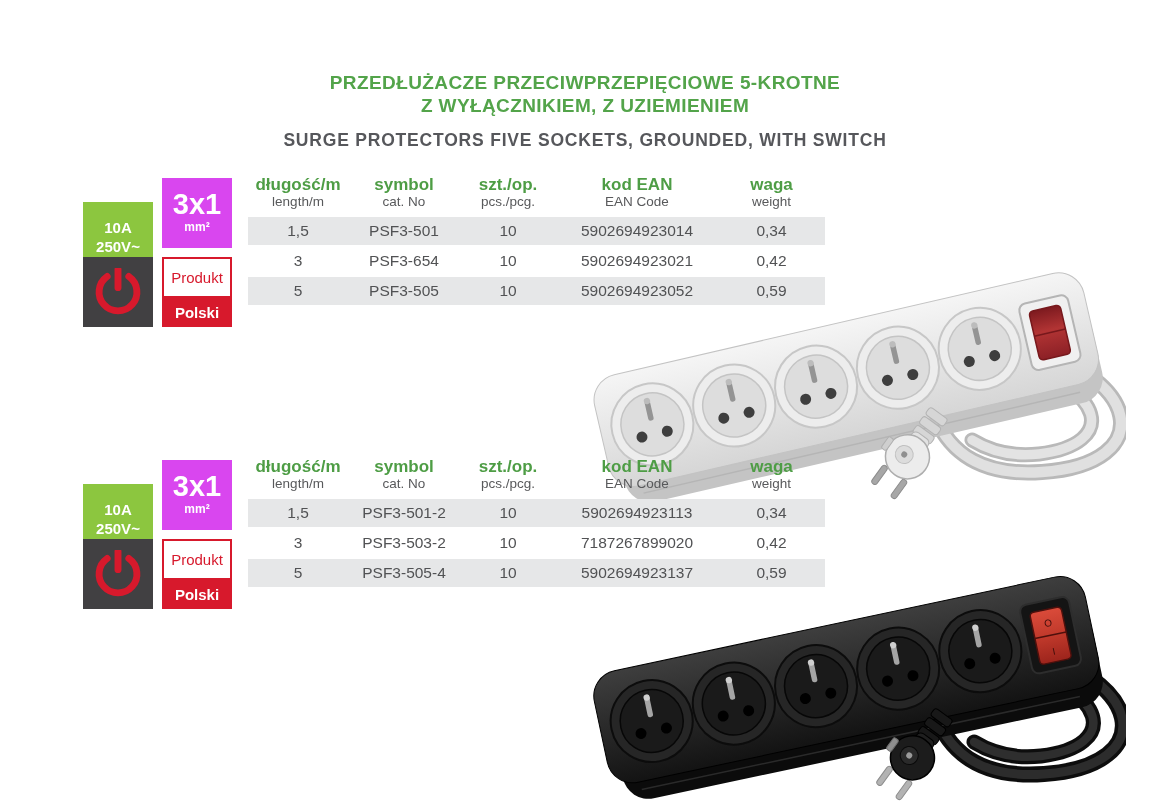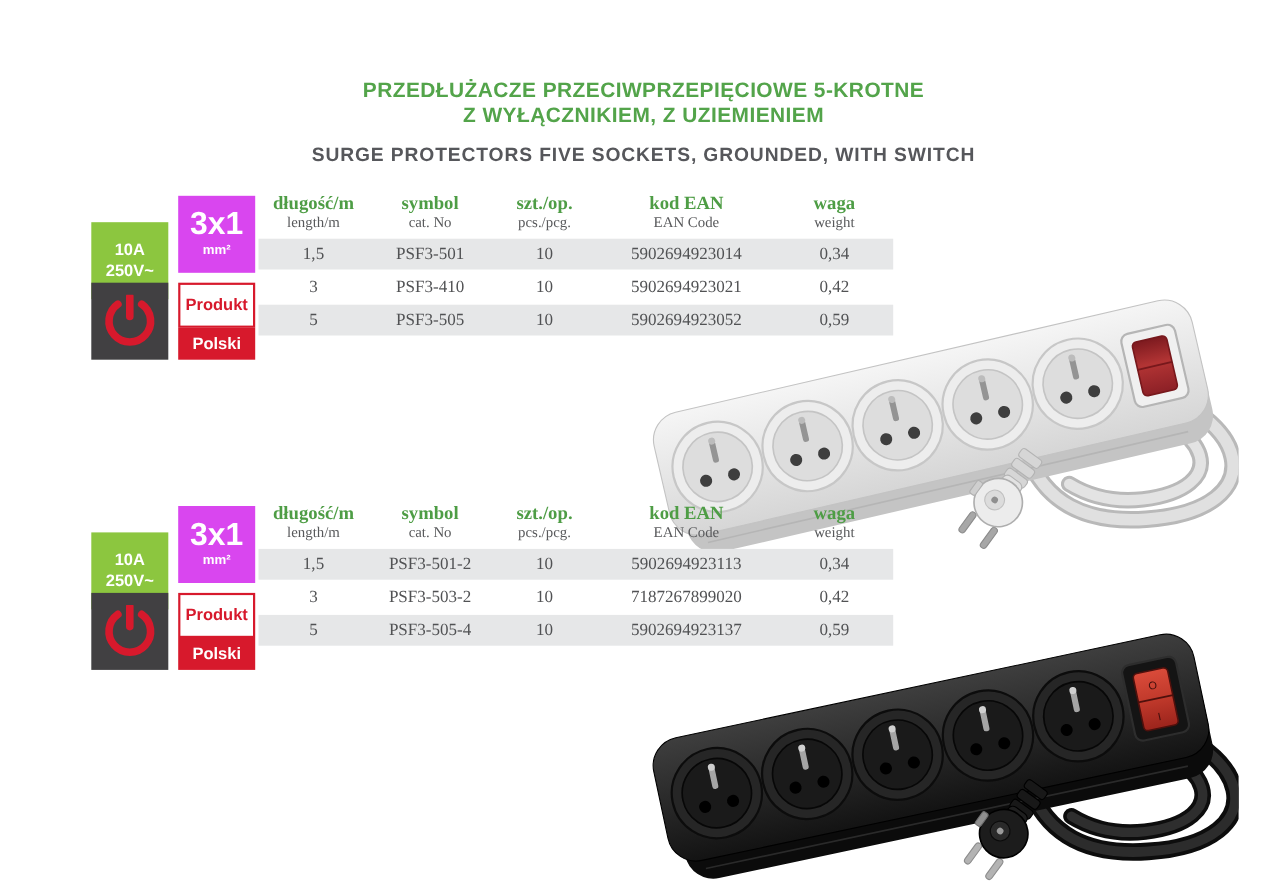--- a/index.html
+++ b/index.html
@@ -25,25 +25,25 @@
   .badge{position:absolute;width:70px;height:70px;box-sizing:border-box;}
   .badge-rating{left:0;top:0;background:#8CC63F;color:#fff;display:flex;flex-direction:column;
     align-items:center;justify-content:center;font-weight:bold;font-size:15px;line-height:19px;margin-top:24px;}
   .badge-wire{left:79px;top:0;background:#d946ef;color:#fff;display:flex;flex-direction:column;
     align-items:center;justify-content:center;font-weight:bold;}
   .wire-main{font-size:29px;line-height:29px;}
   .wire-sub{font-size:12px;line-height:17px;}
   .badge-power{left:0;top:79px;background:#414042;display:flex;align-items:center;justify-content:center;}
   .badge-origin{left:79px;top:79px;display:flex;flex-direction:column;}
   .origin-top{flex:0 0 41px;background:#fff;border:2.5px solid #D7192C;color:#D7192C;
-    display:flex;align-items:center;justify-content:center;font-weight:bold;font-size:15px;box-sizing:border-box;}
+    display:flex;align-items:center;justify-content:center;font-weight:normal;font-size:15px;box-sizing:border-box;}
   .origin-bottom{flex:1;background:#D7192C;color:#fff;display:flex;align-items:center;
     justify-content:center;font-weight:bold;font-size:15px;}
   
-  .spec-table{position:absolute;left:235px;top:0;width:577px;font-family:Liberation Serif, serif;}
+  .spec-table{position:absolute;left:248px;top:0;width:577px;}
   .thead{display:flex;height:40px;}
   .th{text-align:center;}
   .th-main{font-weight:bold;font-size:17px;color:#4E9D45;line-height:19px;}
   .th-sub{font-size:13.5px;color:#58595B;line-height:16px;}
   .tbody{margin-top:2px;}
   .trow{display:flex;height:28px;margin-bottom:2px;align-items:center;
     font-size:15.5px;color:#515254;}
   .trow.shade{background:#E6E7E8;}
   .td{text-align:center;}
   .c1{width:100px;}.c2{width:112px;}.c3{width:96px;}.c4{width:162px;}.c5{width:107px;}
@@ -111,21 +111,21 @@
       <div class="tbody">
         <div class="trow shade">
           <div class="td c1">1,5</div>
           <div class="td c2">PSF3-501</div>
           <div class="td c3">10</div>
           <div class="td c4">5902694923014</div>
           <div class="td c5">0,34</div>
         </div>
         <div class="trow">
           <div class="td c1">3</div>
-          <div class="td c2">PSF3-410</div>
+          <div class="td c2">PSF3-654</div>
           <div class="td c3">10</div>
           <div class="td c4">5902694923021</div>
           <div class="td c5">0,42</div>
         </div>
         <div class="trow shade">
           <div class="td c1">5</div>
           <div class="td c2">PSF3-505</div>
           <div class="td c3">10</div>
           <div class="td c4">5902694923052</div>
           <div class="td c5">0,59</div>

